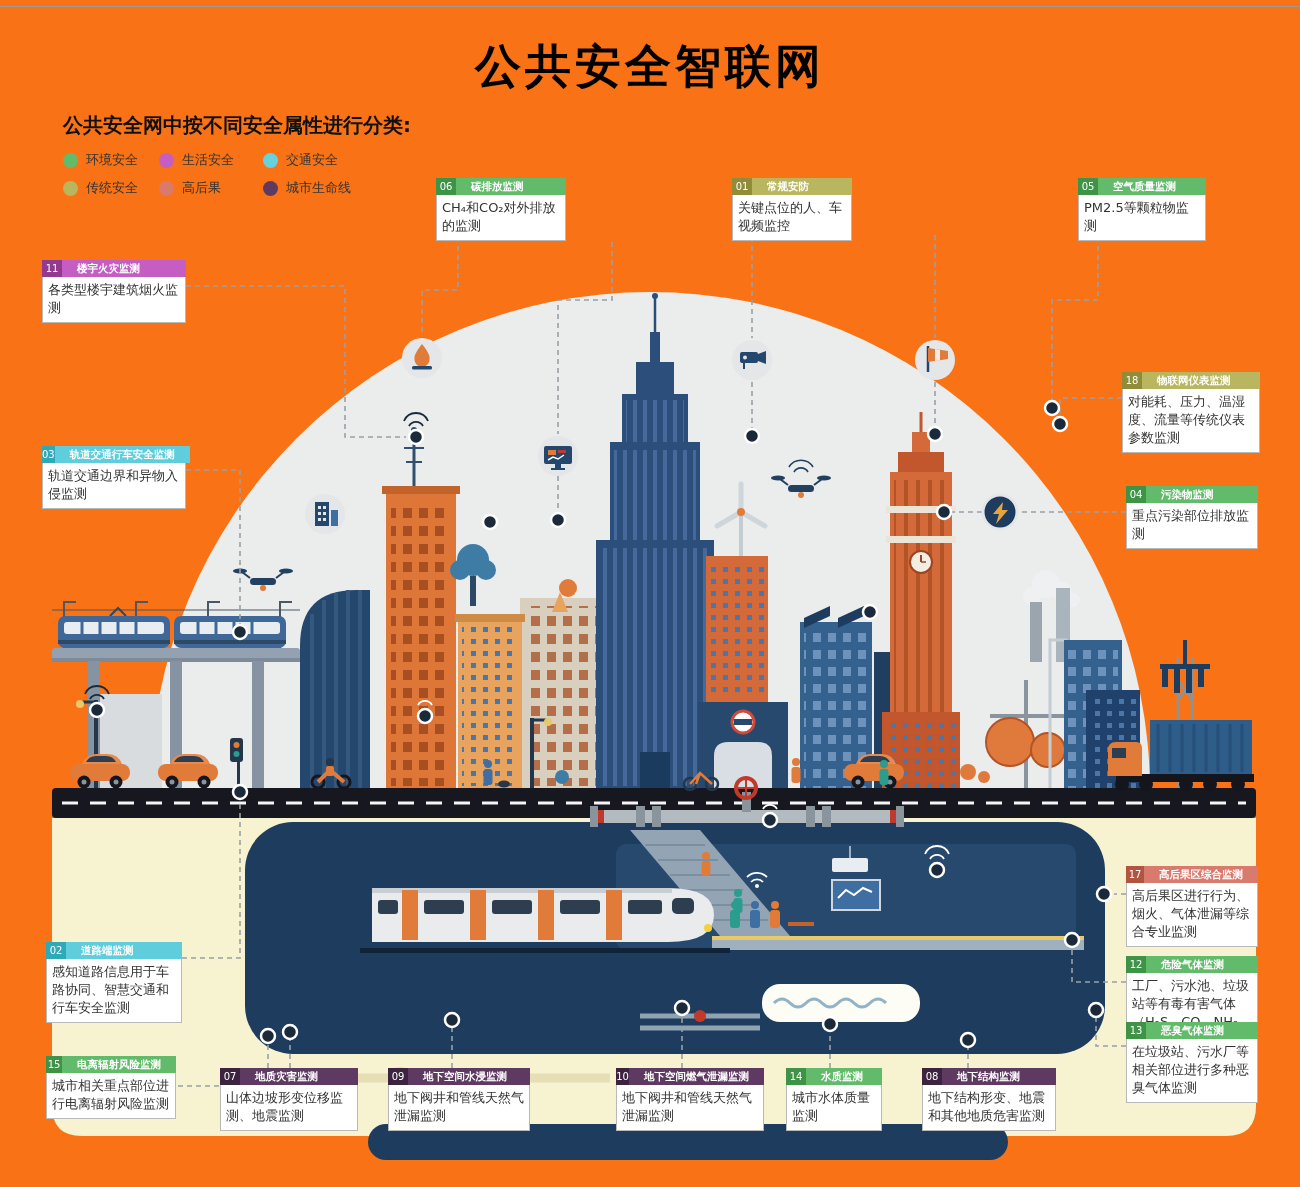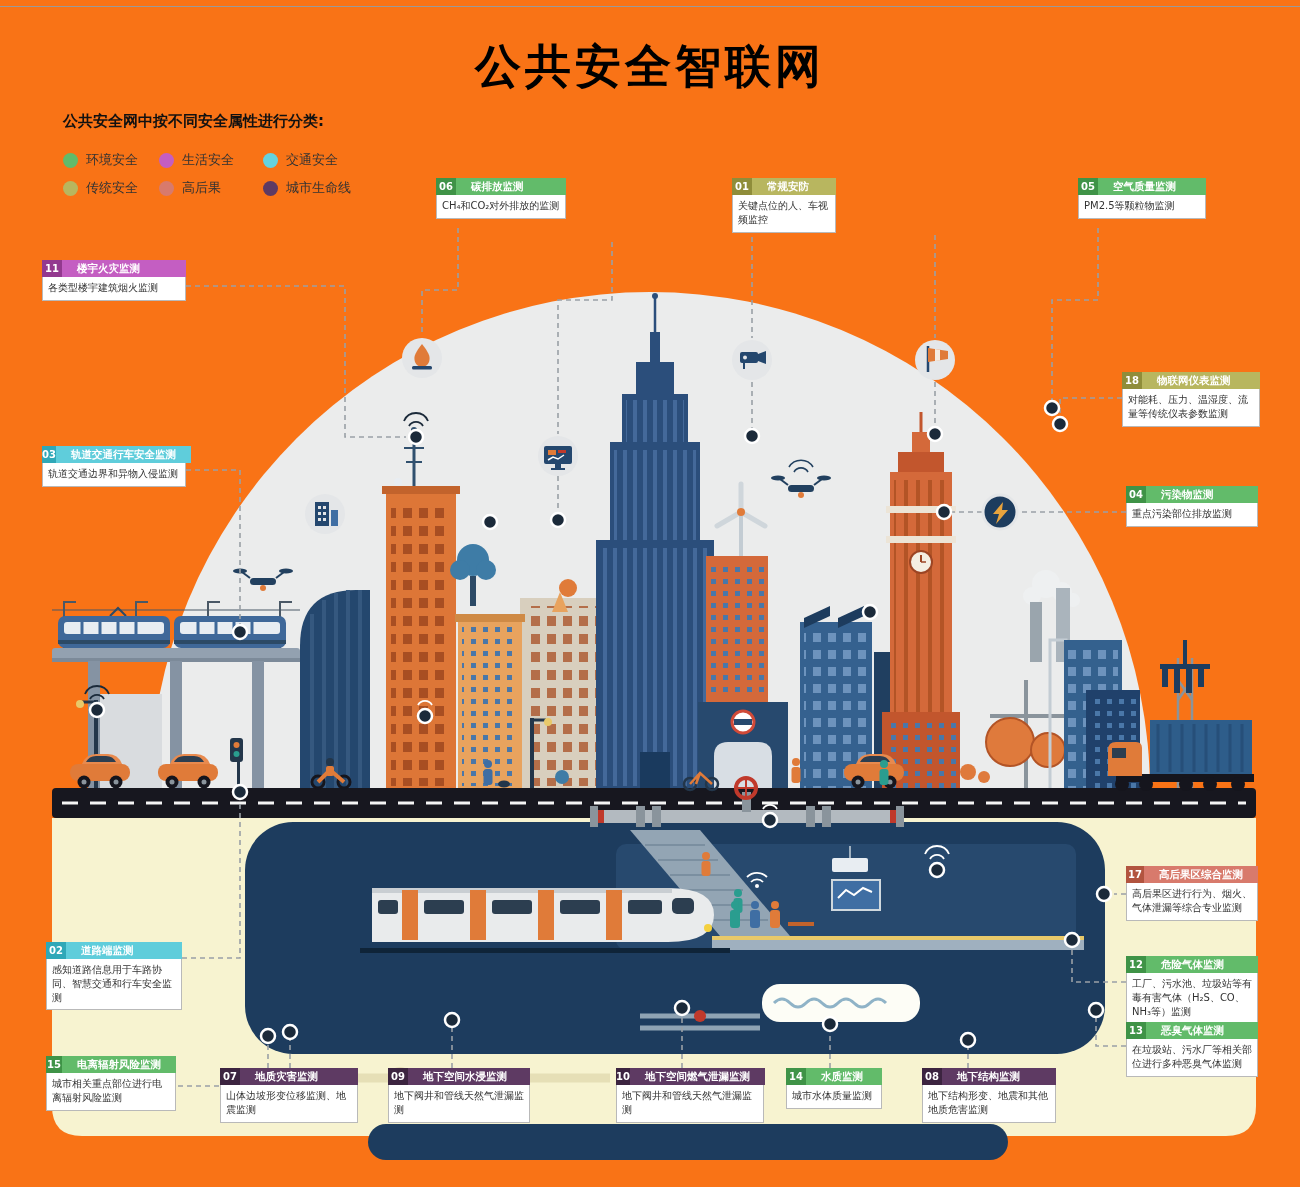--- a/index.html
+++ b/index.html
@@ -1,35 +1,35 @@
 <!DOCTYPE html>
 <html><head>
 <meta charset="utf-8">
 <style>
   html,body { margin:0; padding:0; background:#fff; font-family:"DejaVu Sans","Liberation Sans",sans-serif; }
   .canvas { position:relative; width:1300px; height:1187px; background:#f97316; overflow:hidden; }
   .topline { position:absolute; left:0; top:6px; width:1300px; height:0; border-top:1.5px solid #9a9a9a; }
   .page-title { position:absolute; top:36px; left:0; width:100%; text-align:center;
                 font-size:46px; font-weight:900; color:#000; letter-spacing:4px; z-index:4; }
-  .subtitle { position:absolute; left:63px; top:112px; font-size:15px; color:#111; font-weight:600; z-index:4; }
+  .subtitle { position:absolute; left:63px; top:112px; font-size:20px; color:#111; font-weight:600; z-index:4; }
   .legend { position:absolute; left:63px; top:146px; display:grid;
             grid-template-columns:96px 104px 130px; grid-auto-rows:28px; align-items:center; z-index:4; }
   .legend-item { display:flex; align-items:center; gap:8px; font-size:13px; color:#333; }
   .legend-dot { width:15px; height:15px; border-radius:50%; flex:0 0 auto; }
 
   svg.scene { position:absolute; left:0; top:0; z-index:1; }
 
   .callout { position:absolute; z-index:5; }
   .co-head { display:flex; align-items:stretch; height:17px; }
   .co-num { width:20px; display:flex; align-items:center; justify-content:center;
-            color:#fff; font-weight:bold; font-size:10px; }
+            color:#fff; font-weight:normal; font-size:10px; }
   .co-title { flex:1; display:flex; align-items:center; padding:0 15px; color:#fff;
               font-weight:bold; font-size:10.5px; white-space:nowrap; }
   .co-body { background:#fff; border:1px solid #b9b9b9; border-top:none; padding:4px 5px 5px;
-             color:#333; line-height:1.38; font-size:10px; }
+             color:#333; line-height:1.38; font-size:13px; }
   .cat-green  .co-title{background:#62bb6a}  .cat-green  .co-num{background:#3f9347}
   .cat-magenta .co-title{background:#c45ec2} .cat-magenta .co-num{background:#93398f}
   .cat-cyan   .co-title{background:#5fcddb}  .cat-cyan   .co-num{background:#2fa8b8}
   .cat-olive  .co-title{background:#b8b65f}  .cat-olive  .co-num{background:#8f8d3a}
   .cat-salmon .co-title{background:#d87a6c}  .cat-salmon .co-num{background:#b2543f}
   .cat-purple .co-title{background:#5e3a63}  .cat-purple .co-num{background:#3c2440}
 </style>
 </head>
 <body>
 
@@ -582,21 +582,21 @@
 
   <div class="callout cat-green" style="left:436px;top:178px;width:130px">
     <div class="co-head">
       <span class="co-num">06</span>
       <span class="co-title">碳排放监测</span>
     </div>
     <div class="co-body">CH₄和CO₂对外排放的监测</div>
   </div>
 
 
-  <div class="callout cat-olive" style="left:732px;top:178px;width:104px">
+  <div class="callout cat-olive" style="left:732px;top:178px;width:120px">
     <div class="co-head">
       <span class="co-num">01</span>
       <span class="co-title">常规安防</span>
     </div>
     <div class="co-body">关键点位的人、车视频监控</div>
   </div>
 
 
   <div class="callout cat-green" style="left:1078px;top:178px;width:128px">
     <div class="co-head">

